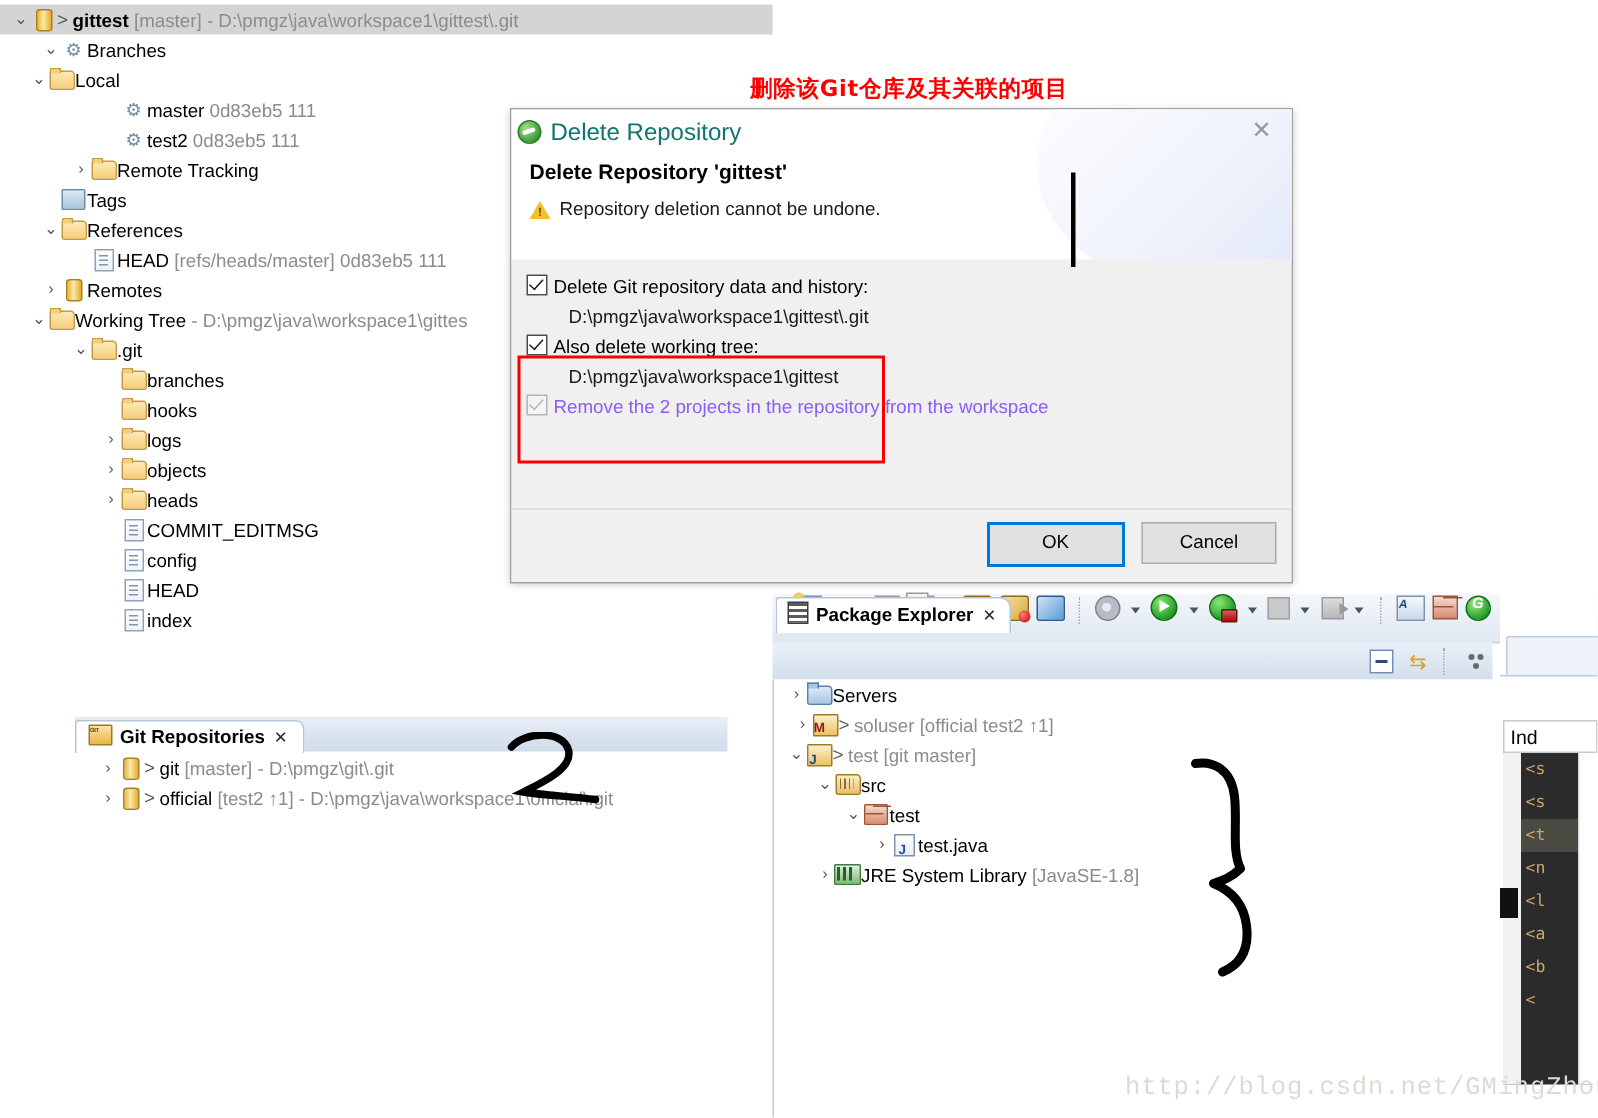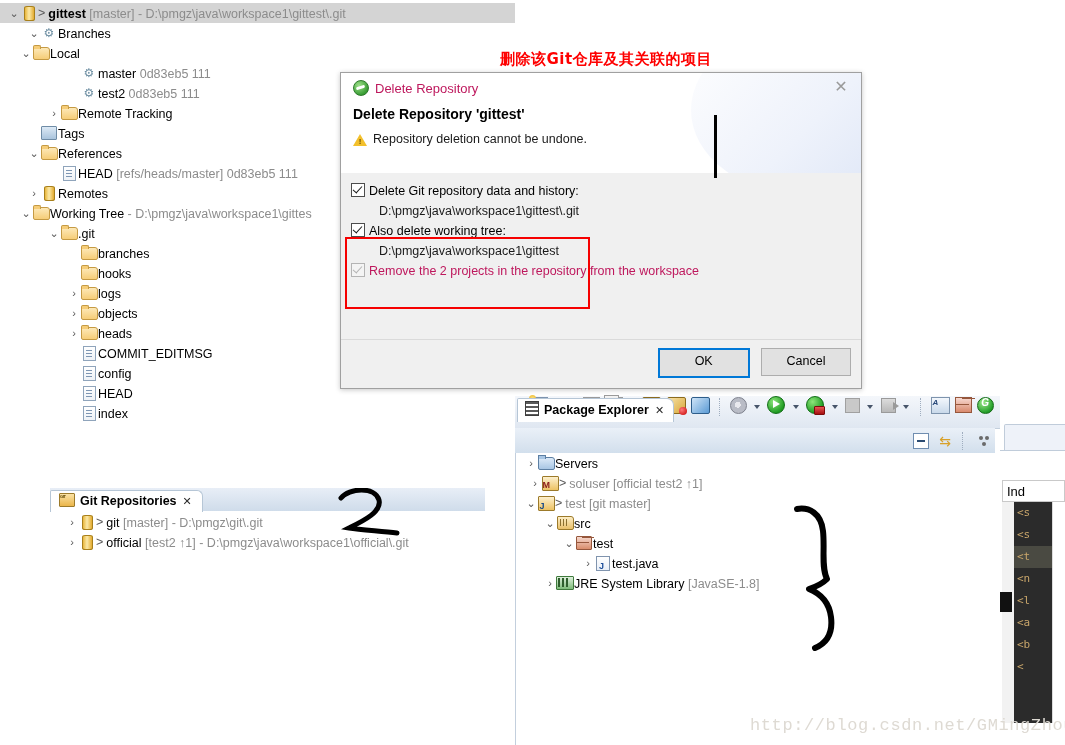--- a/index.html
+++ b/index.html
@@ -45,21 +45,21 @@
     font-family:"DejaVu Sans","Liberation Sans",sans-serif;letter-spacing:.5px;white-space:nowrap;}
 
   
   #dialog{left:340px;top:72px;width:520px;height:315px;background:#f0f0f0;
     border:1px solid #a0a0a0;box-shadow:0 1px 5px rgba(0,0,0,.22);}
   #dlg-white{position:absolute;left:0;top:0;right:0;height:100px;background:#ffffff;overflow:hidden;}
   #dlg-arc{position:absolute;right:-60px;top:-48px;width:230px;height:170px;border-radius:50%;
     background:linear-gradient(135deg,#ffffff 0%,#eef2fb 55%,#dae3f5 100%);}
   #dlg-arc2{position:absolute;right:-90px;top:-20px;width:230px;height:150px;border-radius:50%;
     background:linear-gradient(135deg,#ffffff 0%,#f6f8fd 60%,#e6ecf8 100%);}
-  #dlg-title{position:absolute;left:12px;top:7px;color:#be185d;font-size:13px;}
+  #dlg-title{position:absolute;left:4px;top:7px;color:#0f766e;font-size:16px;}
   #dlg-eclipse-ico{display:inline-block;width:14px;height:14px;border-radius:50%;vertical-align:-3px;
     margin-right:6px;background:radial-gradient(circle at 35% 32%,#9fe08b,#3a9e35 70%,#2a7a27);
     border:1px solid #2d7a2b;position:relative;}
   #dlg-eclipse-ico:after{content:"";position:absolute;left:2px;top:5px;width:9px;height:3px;
     background:#ffffff;border-radius:2px;transform:rotate(-18deg);}
   #dlg-close{position:absolute;right:9px;top:4px;width:22px;height:20px;text-align:center;
     color:#9a9a9a;font-size:16px;line-height:20px;font-family:"DejaVu Sans",sans-serif;cursor:default;}
   #dlg-head{position:absolute;left:12px;top:33px;font-size:14px;font-weight:bold;color:#000;}
   #dlg-warn{position:absolute;left:12px;top:59px;font-size:12.5px;color:#1a1a1a;}
   .i-warn{display:inline-block;width:0;height:0;vertical-align:-3px;margin-right:6px;
@@ -69,34 +69,34 @@
     font-weight:bold;color:#6b4e00;line-height:9px;text-align:center;}
   #dlg-body{position:absolute;left:0;top:100px;right:0;bottom:0;background:#f0f0f0;}
   .cbrow{position:relative;margin:0 0 0 10px;height:20px;line-height:20px;font-size:12.5px;white-space:nowrap;}
   .cb{display:inline-block;width:12px;height:12px;border:1px solid #4c4c4c;background:#fff;
     vertical-align:-2px;margin-right:4px;position:relative;}
   .cb.checked:after{content:"";position:absolute;left:3px;top:0px;width:4px;height:8px;
     border:solid #1a1a1a;border-width:0 1.6px 1.6px 0;transform:rotate(42deg);}
   .cb.disabled{border-color:#b4b4b4;background:#f4f4f4;}
   .cb.disabled.checked:after{border-color:#b4b4b4;}
   .pathline{margin-left:38px;height:20px;line-height:20px;font-size:12.5px;color:#1a1a1a;}
-  .disabled-txt{color:#be185d;}
+  .disabled-txt{color:#8b5cf6;}
   #red-box{position:absolute;left:4px;top:164px;width:241px;height:68px;border:2px solid #f60000;}
   #dlg-sep{position:absolute;left:0;right:0;bottom:48px;height:1px;background:#dadada;}
   #dlg-buttons{position:absolute;right:10px;bottom:10px;}
   .dbtn{display:inline-block;width:88px;height:26px;line-height:24px;text-align:center;
     font-size:12.5px;background:#e1e1e1;border:1px solid #adadad;margin-left:8px;cursor:default;
     font-family:"Liberation Sans",sans-serif;}
   .dbtn.primary{background:#e1e1e1;border:2px solid #0078d7;line-height:22px;}
 
   
   #pen-v{left:714px;top:115px;width:3px;height:63px;background:#000;}
 
   
-  #gitrepo-view{left:50px;top:478px;width:435px;height:80px;margin-top:10px;}
+  #gitrepo-view{left:50px;top:478px;width:435px;height:80px;}
   #gitrepo-tabstrip{position:absolute;left:0;top:0;width:435px;height:23px;
     background:linear-gradient(#e8eef7,#cfdcea);}
   #gitrepo-tab{position:absolute;left:0;top:2px;height:21px;padding:0 10px 0 8px;
     background:#fff;border:1px solid #b6c6d6;border-bottom:none;border-radius:2px 6px 0 0;
     line-height:21px;font-size:12.5px;font-weight:bold;white-space:nowrap;}
   .i-gitrepo{display:inline-block;width:14px;height:12px;vertical-align:-2px;margin-right:5px;
     background:linear-gradient(#fbe3a6,#eab54a);border:1px solid #9c7a2a;border-radius:1px;position:relative;}
   .i-gitrepo:after{content:"GIT";position:absolute;left:0;bottom:-1px;font-size:4px;color:#5b4300;
     font-weight:bold;letter-spacing:-0.3px;}
   .closex{color:#2a2a2a;font-weight:normal;font-size:11px;margin-left:6px;}

